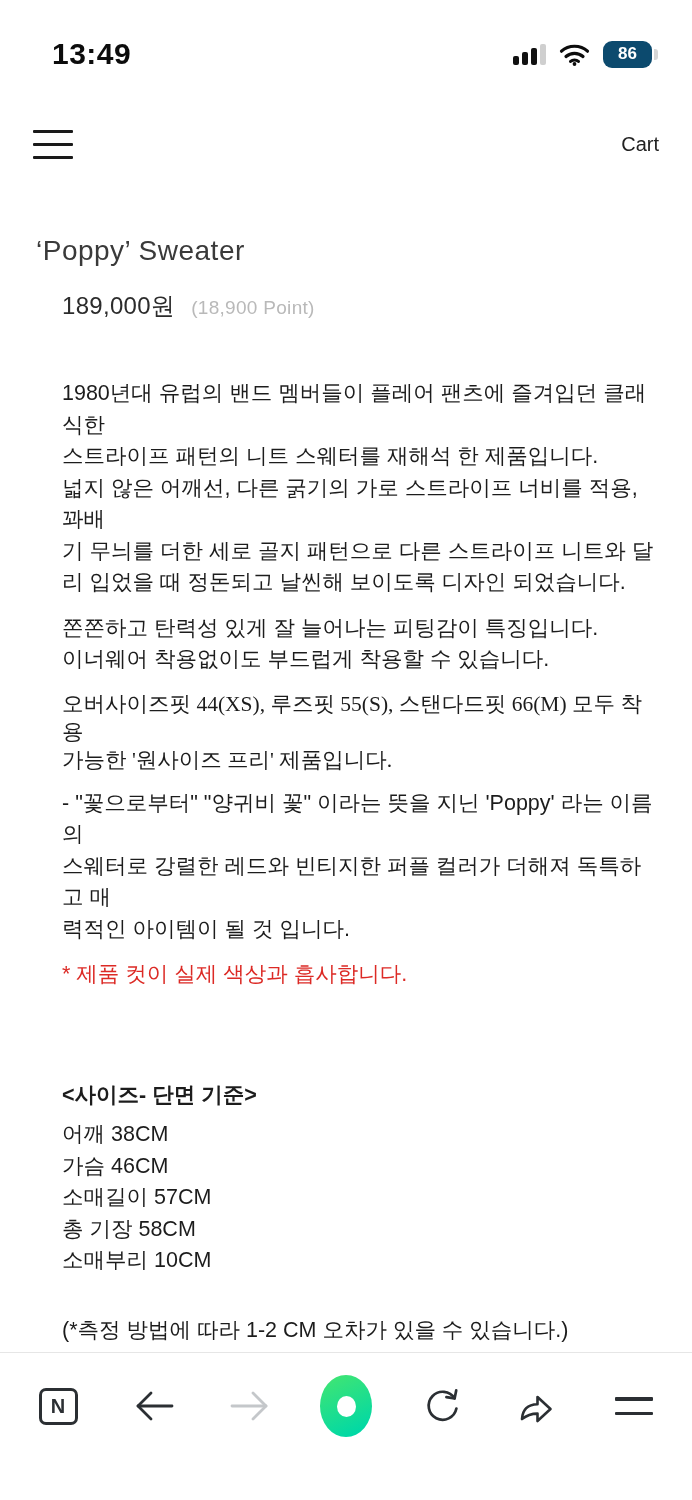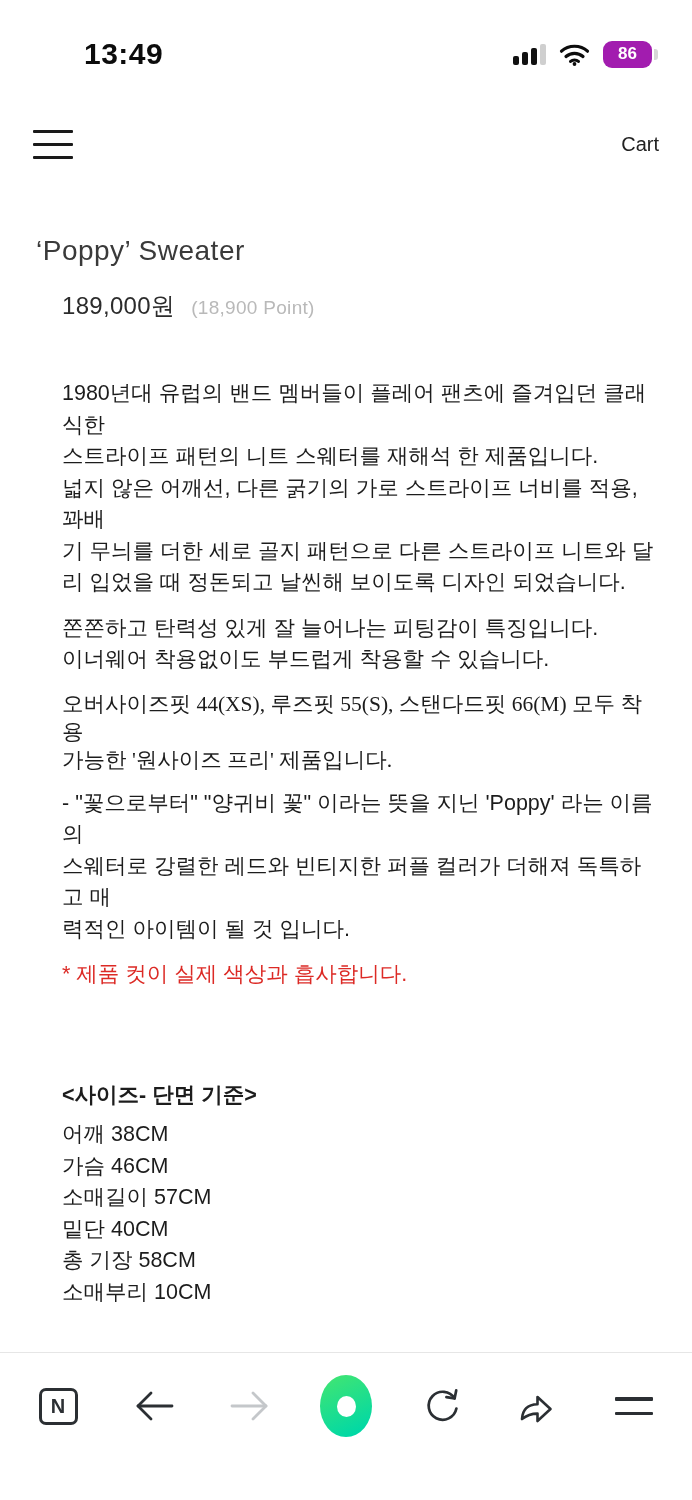--- a/index.html
+++ b/index.html
@@ -5,30 +5,30 @@
   html,body{margin:0;padding:0;}
   body{
     width:692px;height:1500px;position:relative;overflow:hidden;
     background:#ffffff;color:#1d1d1d;
     font-family:"Liberation Sans","DejaVu Sans",sans-serif;
   }
   
   .status-bar{
     height:90px;box-sizing:border-box;
     display:flex;justify-content:space-between;align-items:center;
-    padding:18px 34px 0 84px;
+    padding:18px 34px 0 52px;
   }
   .status-time{font-size:30px;font-weight:700;letter-spacing:.5px;color:#0c0c0c;}
   .status-icons{display:flex;align-items:center;gap:13px;}
   .sig{display:flex;align-items:flex-end;gap:3px;height:22px;}
   .sig span{width:6px;border-radius:2px;background:#111;display:block;}
   .sig .b1{height:9px}.sig .b2{height:13px}.sig .b3{height:17px}
   .sig .b4{height:21px;background:#cfcfcf;}
   .battery{
-    width:49px;height:27px;background:#a21caf;border-radius:9px;
+    width:49px;height:27px;background:#0c4a6e;border-radius:9px;
     color:#fff;font-size:17px;font-weight:700;
     display:flex;align-items:center;justify-content:center;
   }
   .battery-nub{width:4px;height:11px;background:#d6d6d6;border-radius:0 3px 3px 0;margin-left:2px;}
   .batt-wrap{display:flex;align-items:center;}
   
   .site-header{
     position:relative;margin-top:26px;height:56px;
     display:flex;align-items:center;justify-content:space-between;
     padding:0 33px;
@@ -137,21 +137,20 @@
 력적인 아이템이 될 것 입니다.</p>
 </div>
 
 <div class="color-note">* 제품 컷이 실제 색상과 흡사합니다.</div>
 
 <div class="size-sec">
   <div class="size-heading">&lt;사이즈- 단면 기준&gt;</div>
   <div class="size-item">어깨 38CM</div>
   <div class="size-item">가슴 46CM</div>
   <div class="size-item">소매길이 57CM</div>
-  <div class="size-item">밑단 40CM</div>
   <div class="size-item">총 기장 58CM</div>
   <div class="size-item">소매부리 10CM</div>
   <div class="size-note">(*측정 방법에 따라 1-2 CM 오차가 있을 수 있습니다.)</div>
 </div>
 
 <div class="model-heading">- MODEL SIZE -</div>
 
 <div class="toolbar">
   <div class="tool-btn">
     <span class="naver-box">N</span>

